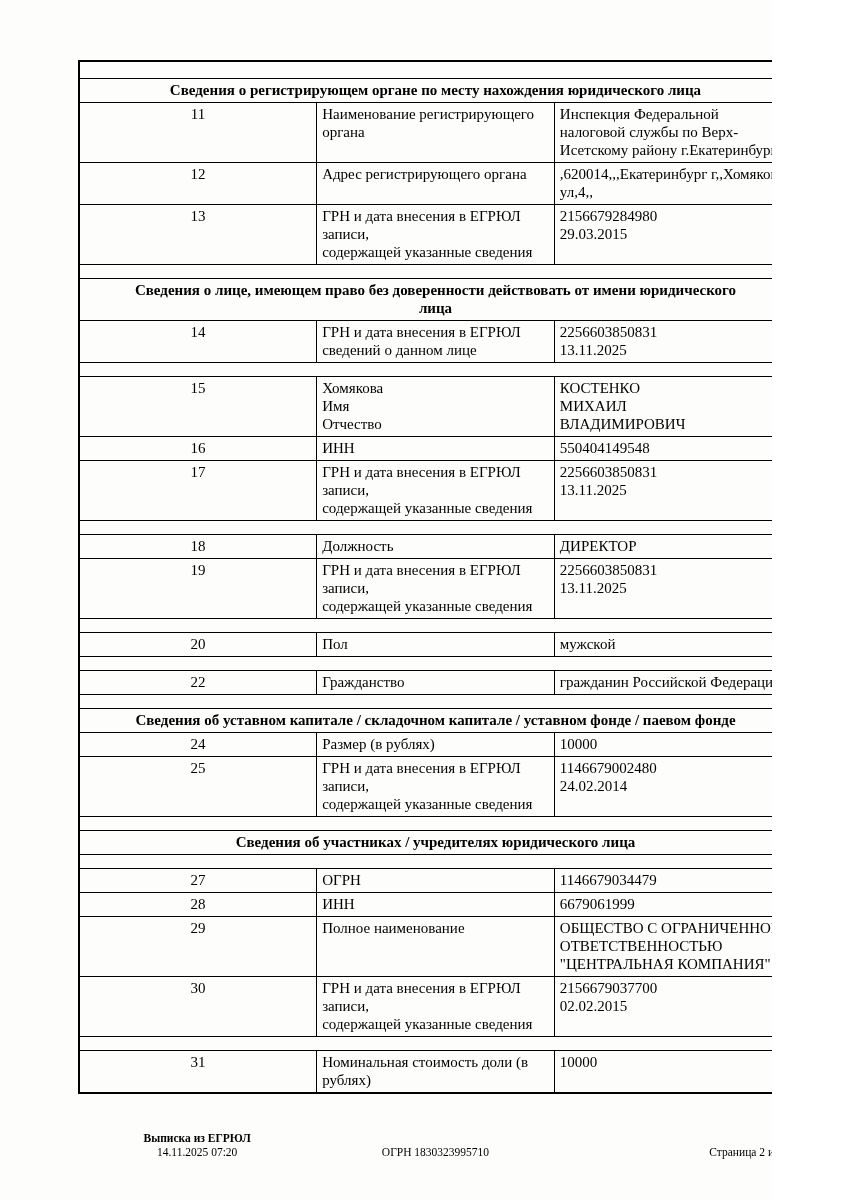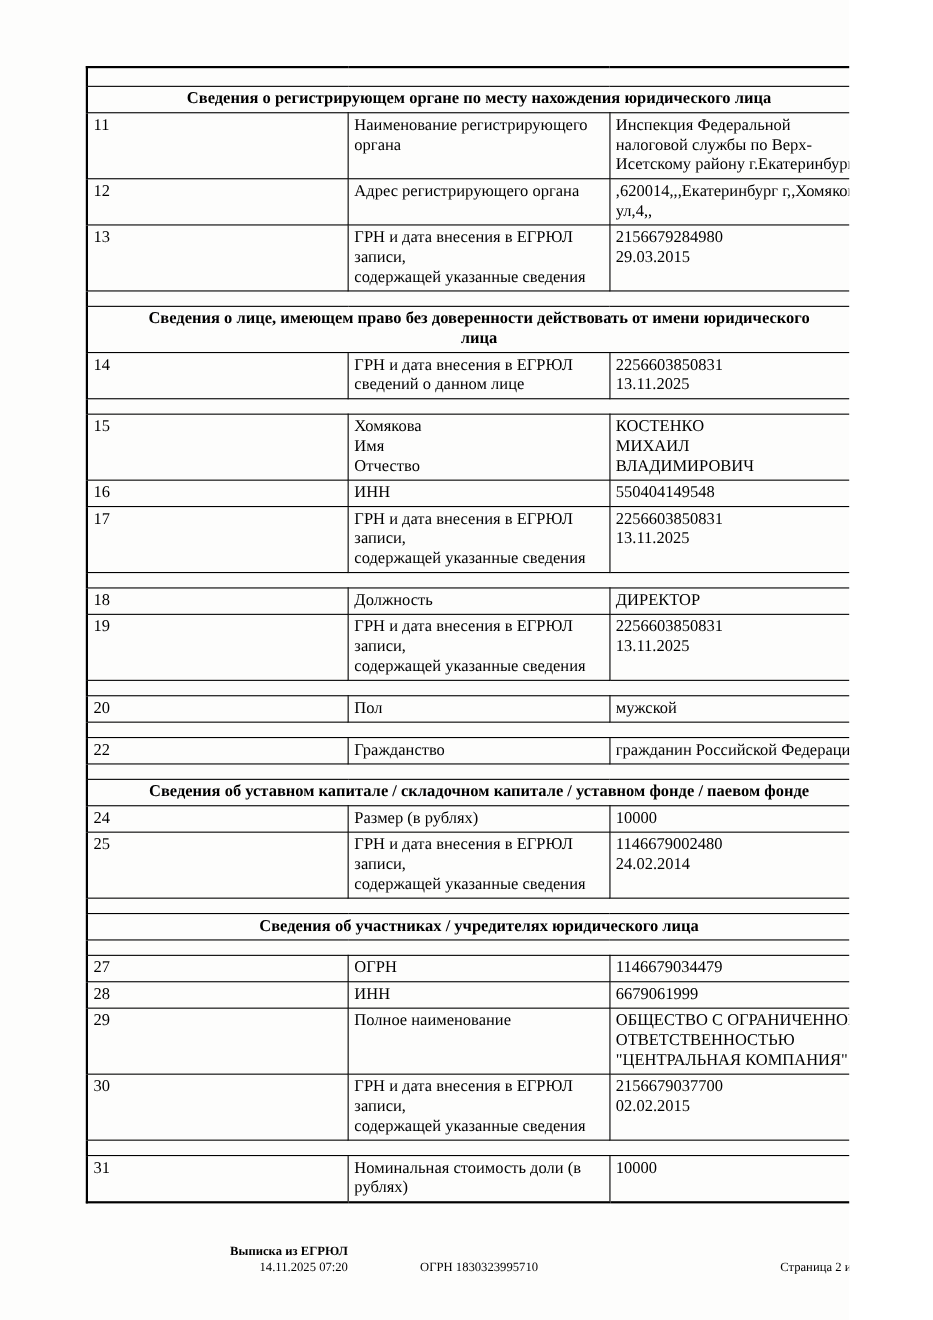--- a/index.html
+++ b/index.html
@@ -35,21 +35,21 @@
     padding: 2px 5px 3px 5px;
     white-space: pre-line;
     overflow: hidden;
   }
   table.egrul tr.outer-top td { border-top: 2px solid #000; }
   table.egrul tr.outer-bottom td { border-bottom: 2px solid #000; }
   table.egrul td.first-col { border-left: 2px solid #000; }
   table.egrul td.last-col { border-right: 2px solid #000; }
   td.col-num {
     width: 37px;
-    text-align: left;
+    text-align: center;
     padding-left: 1px;
     padding-right: 1px;
   }
   td.col-label { width: 340px; }
   td.col-value { width: 338px; }
   td.section-cell {
     font-weight: bold;
     text-align: center;
     padding: 3px 28px 4px 28px;
   }
@@ -64,21 +64,21 @@
   .footer {
     position: absolute;
     left: 78px;
     top: 1131px;
     width: 715px;
     display: flex;
     align-items: flex-end;
     font-size: 11.5px;
     line-height: 1.25;
   }
-  .footer .f-left { flex: 1 1 0; text-align: right; }
+  .footer .f-left { flex: 1 1 0; text-align: center; }
   .footer .f-center { flex: 1 1 0; text-align: center; }
   .footer .f-right { flex: 1 1 0; text-align: right; }
   .footer .doc-type { font-weight: bold; }
 </style>
 </head>
 <body>
 
 <div class="page">
 
   <table class="egrul">

